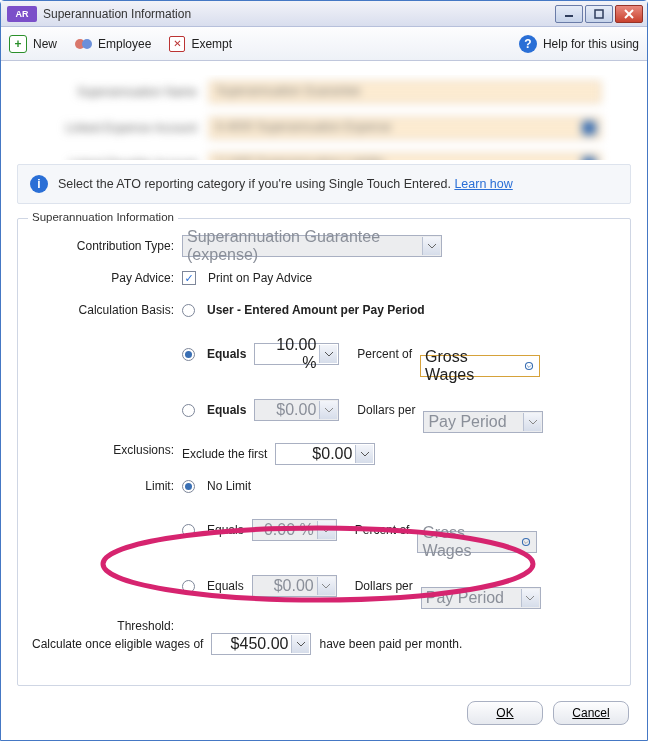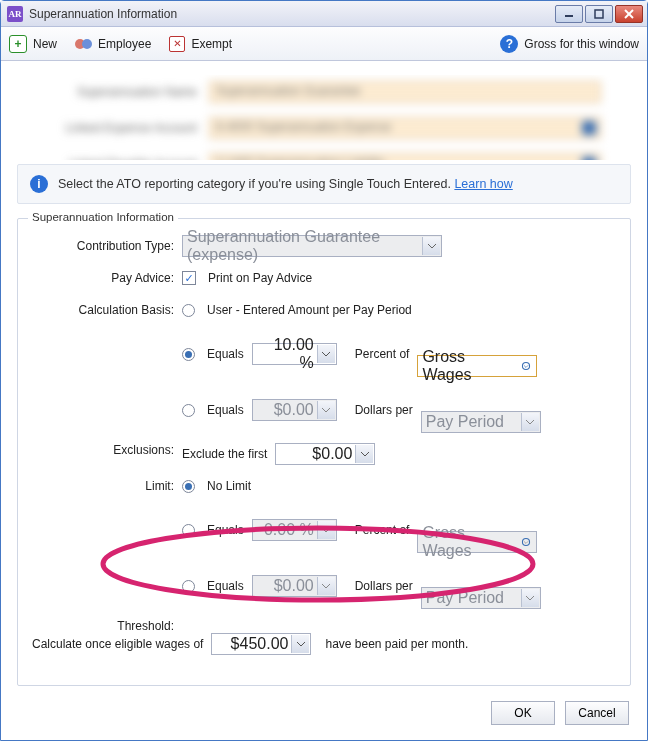--- a/index.html
+++ b/index.html
@@ -1,19 +1,19 @@
 <!DOCTYPE html>
 <html><head>
 <meta charset="utf-8">
 <style>
   * { box-sizing: border-box; font-family: "Segoe UI", Tahoma, sans-serif; }
   body { margin: 0; background: #fff; width: 648px; height: 741px; overflow: hidden; }
   .window { width: 648px; height: 741px; border: 1px solid #4578c4; border-radius: 4px 4px 0 0; background: #fff; position: relative; display: flex; flex-direction: column; }
   .titlebar { height: 26px; background: linear-gradient(#f2f3f8,#d9deee); border-bottom: 1px solid #b7c0db; display: flex; align-items: center; padding: 0 4px 0 6px; font-size: 12px; color: #333; }
-  .titlebar .ticon { width: 16px; height: 16px; background: #7b4fc9; color: #fff; font-size: 9px; font-weight: bold; display: flex; align-items: center; justify-content: center; border-radius: 2px; margin-right: 6px; font-family: Liberation Serif, serif; }
+  .titlebar .ticon { width: 30px; height: 16px; background: #7b4fc9; color: #fff; font-size: 9px; font-weight: bold; display: flex; align-items: center; justify-content: center; border-radius: 2px; margin-right: 6px; }
   .titlebar .title { flex: 1; }
   .winbtns { display: flex; gap: 2px; }
   .winbtn { width: 28px; height: 18px; border: 1px solid #6a7ca8; border-radius: 2px; background: linear-gradient(#e6ecf7,#c6d3ea); display:flex; align-items:center; justify-content:center; font-size:10px; color:#2e3d5c; cursor:default;}
   .winbtn.close { background: linear-gradient(#e98a7e,#c9412e); color:#fff; border-color:#963328;}
   .toolbar { height: 34px; background: linear-gradient(#fdfdfe,#eef1f7); border-bottom:1px solid #c0c7dc; display:flex; align-items:center; padding:0 8px; font-size:12px; color:#222; }
   .toolbar .tb { display:flex; align-items:center; gap:6px; margin-right:18px; }
   .toolbar .spacer { flex:1; }
   .plus { width:18px; height:18px; border:1px solid #2a8f2a; border-radius:3px; display:flex; align-items:center; justify-content:center; color:#2a8f2a; font-weight:bold; background:#fff; }
   .emp { display:flex; gap:-2px;}
   .emp span{ width:10px;height:10px; background:#d9776b; border-radius:50%; display:block; position:relative; top:0;}
@@ -46,24 +46,24 @@
   .num { text-align:right; padding-right:22px; justify-content:flex-end;}
   .w260{width:260px;} .w110{width:100px;} .w130{width:120px;margin-top:24px;} .w90{width:85px;align-items:center;}
   .chk { width:14px;height:14px; border:1px solid #7d8699; background:#fff; display:inline-flex; align-items:center; justify-content:center; color:#2a6fd6; font-size:11px; margin-right:4px;}
   .rad { width:13px;height:13px; border:1px solid #7d8699; border-radius:50%; display:inline-flex; align-items:center; justify-content:center; margin-right:4px; background:#fff;}
   .rad.on::after{content:""; width:7px;height:7px;border-radius:50%; background:#3a6fb3;}
   .sel.gold { border:1px solid #d6a23a; }
   .sel.gold .dd { background:#fff; }
   .dd.circ { background:transparent; border:none; }
   .dd.circ svg circle { fill:none; stroke:#3a6fb3; stroke-width:1.5;}
   .ftr { height:44px; border-top:0; display:flex; justify-content:flex-end; align-items:center; gap:10px; padding: 0 18px 10px 0;}
-  .btn { width:64px; height:24px; border:1px solid #a9b0c2; background:linear-gradient(#fdfdfe,#e6e9ef); font-size:12px; display:flex; align-items:center; justify-content:center; border-radius:0;}
+  .btn { width:76px; height:24px; border:1px solid #a9b0c2; background:linear-gradient(#fdfdfe,#e6e9ef); font-size:12px; display:flex; align-items:center; justify-content:center; border-radius:8px;text-decoration:underline;}
   .highlight { position:absolute; pointer-events:none; }
   .highlight svg { overflow:visible; }
-  .subtxt { color:#222; }
+  .subtxt { color:#222;font-weight:bold; }
 </style>
 </head>
 <body>
 
 <div class="window">
   <div class="titlebar">
     <div class="ticon">AR</div>
     <div class="title">Superannuation Information</div>
     <div class="winbtns">
       <div class="winbtn">
@@ -97,21 +97,21 @@
         </div>
       <span>Employee</span>
     </div>
     <div class="tb">
       <div class="exx">✕</div>
       <span>Exempt</span>
     </div>
     <div class="spacer"></div>
     <div class="tb" style="margin-right:0">
       <div class="help">?</div>
-      <span>Gross for this window</span>
+      <span>Help for this using</span>
     </div>
   </div>
 
   <div class="content">
 
     <div class="blurzone">
       <div class="blurinner">
         <div class="blurrow">
             <div class="blurlab">Superannuation Name</div>
             <div class="blurfield">
@@ -309,21 +309,21 @@
         <div class="field">
           <span>Calculate once eligible wages of</span>
           <div class="num w110">
               <span>$450.00</span>
               <div class="dd">
                 <svg viewBox="0 0 10 10">
                   <path d="M1 3 L5 7 L9 3" fill="none" stroke="#555"></path>
                 </svg>
               </div>
             </div>
-          <span style="margin-left:6px">have been paid per month.</span>
+          <span style="">have been paid per month.</span>
         </div>
       </div>
 
       <div class="highlight" style="left:70px; top:300px;">
         <svg width="460" height="90">
             <ellipse cx="230" cy="45" rx="215" ry="36" fill="none" stroke="#d6246f" stroke-width="5"></ellipse>
           </svg>
       </div>
 
     </div>

